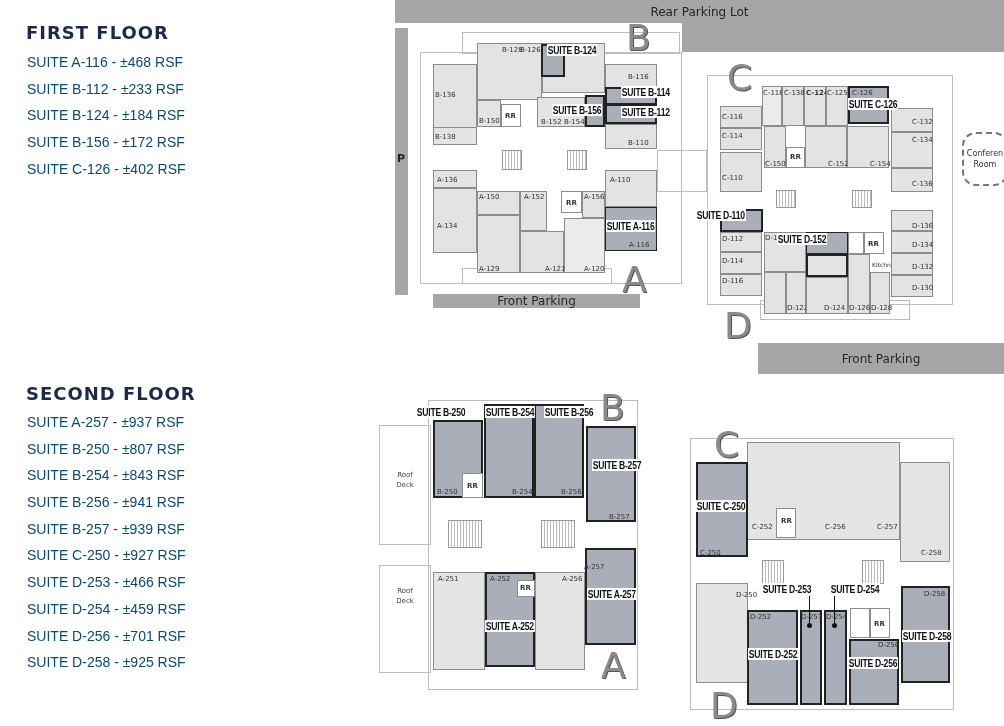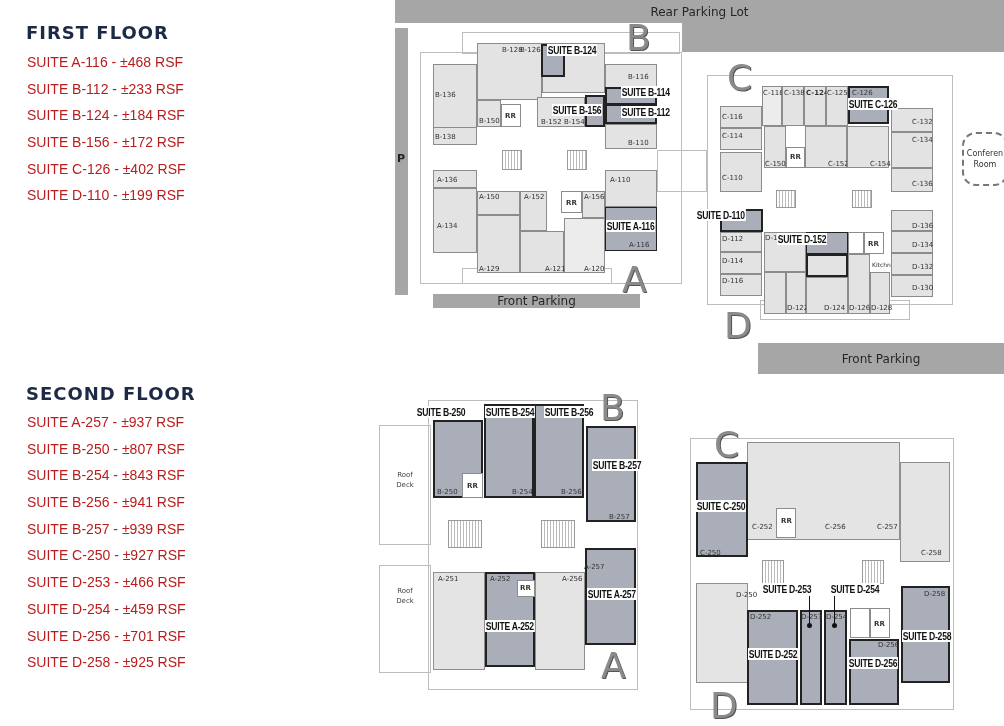--- a/index.html
+++ b/index.html
@@ -1,20 +1,20 @@
 <!DOCTYPE html>
 <html><head>
 <meta charset="utf-8">
 <style>
   html, body { margin:0; padding:0; }
   body { width:1004px; height:726px; background:#ffffff; position:relative; overflow:hidden; font-family:"Liberation Sans", sans-serif; }
   .abs { position:absolute; }
   .floor-title { position:absolute; left:26px; font-family:"DejaVu Sans", sans-serif; font-weight:bold; font-size:18px; letter-spacing:1px; color:#1c2a45; margin:0; }
   .suite-list { position:absolute; left:27px; margin:0; padding:0; list-style:none; }
-  .suite-list li { font-family:"Liberation Sans", sans-serif; font-size:14px; color:#b91c1c; height:26.7px; line-height:20px; white-space:nowrap; }
+  .suite-list li { font-family:"Liberation Sans", sans-serif; font-size:14px; color:#0c4a6e; height:26.7px; line-height:20px; white-space:nowrap; }
   .parking { position:absolute; background:#a6a6a6; color:#262626; font-family:"DejaVu Sans", sans-serif; font-size:12px; display:flex; align-items:center; justify-content:center; }
   .parkbar { position:absolute; background:#a6a6a6; }
   .room { position:absolute; background:#e3e3e3; border:1px solid #8c8c8c; box-sizing:border-box; }
   .room.light { background:#ececec; }
   .room.white { background:#ffffff; }
   .room.suite { background:#a9aeb8; border:2px solid #222; }
   .rlabel { position:absolute; font-family:"DejaVu Sans", sans-serif; font-size:7px; color:#333; white-space:nowrap; }
   .slabel { position:absolute; font-family:"Liberation Sans", sans-serif; font-weight:bold; font-size:11px; color:#111; background:#fff; padding:0 1px; white-space:nowrap; transform:scaleX(0.78); transform-origin:left center; letter-spacing:-0.3px; z-index:3; }
   .bigletter { position:absolute; font-family:"DejaVu Sans", sans-serif; font-size:36px; color:#8a8a8a; line-height:1; text-shadow:1px 1px 0 #555; }
   .outline { position:absolute; border:1px solid #bdbdbd; box-sizing:border-box; background:transparent; }
@@ -27,21 +27,20 @@
 </head>
 <body>
 
 <h2 class="floor-title" style="top:22px;">FIRST FLOOR</h2>
 <ul class="suite-list" style="top:52px;">
   <li>SUITE A-116 - ±468 RSF</li>
   <li>SUITE B-112 - ±233 RSF</li>
   <li>SUITE B-124 - ±184 RSF</li>
   <li>SUITE B-156 - ±172 RSF</li>
   <li>SUITE C-126 - ±402 RSF</li>
-  <li>SUITE D-110 - ±199 RSF</li>
 </ul>
 
 <h2 class="floor-title" style="top:383px;">SECOND FLOOR</h2>
 <ul class="suite-list" style="top:412px;">
   <li>SUITE A-257 - ±937 RSF</li>
   <li>SUITE B-250 - ±807 RSF</li>
   <li>SUITE B-254 - ±843 RSF</li>
   <li>SUITE B-256 - ±941 RSF</li>
   <li>SUITE B-257 - ±939 RSF</li>
   <li>SUITE C-250 - ±927 RSF</li>

